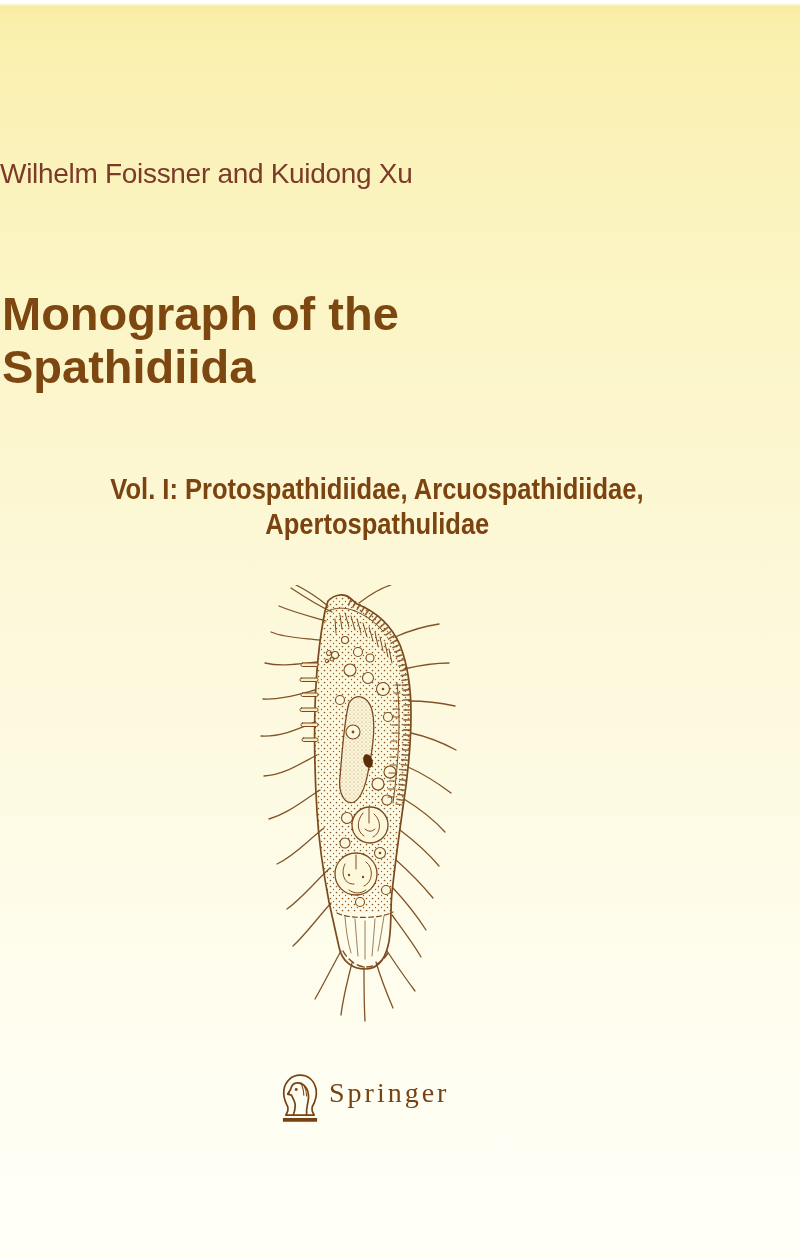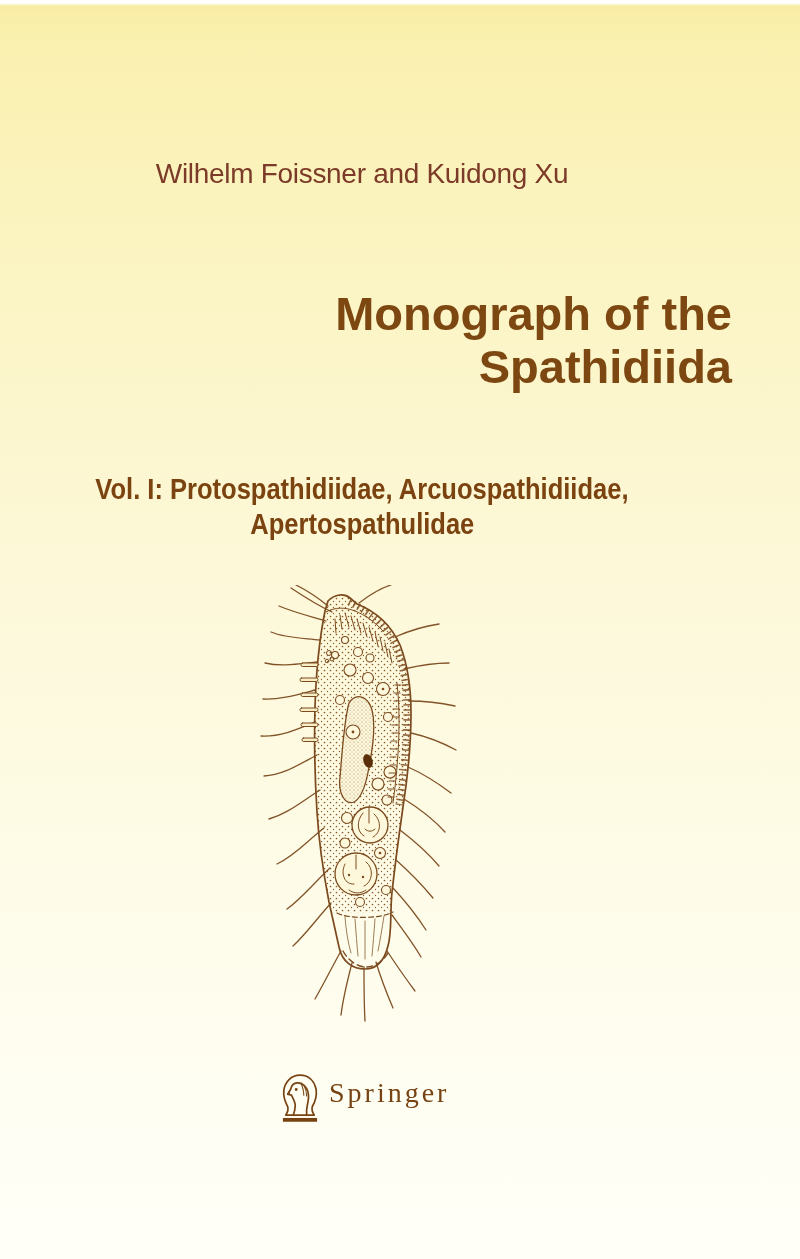--- a/index.html
+++ b/index.html
@@ -11,35 +11,36 @@
     background:linear-gradient(180deg,
       #ffffff 0px,#ffffff 3px,
       #f9eda5 6px,#faf0b0 45px,
       #fbf3bd 190px,#fcf6cf 430px,
       #fdf9dd 660px,#fefce9 900px,
       #fffef3 1110px,#fffff8 1259px);
     font-family:"Liberation Sans",sans-serif;
   }
   .authors{
     position:absolute;top:158px;left:0;width:724px;
-    text-align:center;
+    text-align:left;
     font-size:28px;font-weight:400;letter-spacing:-0.3px;
     color:#7c3a28;
   }
   .title{
-    position:absolute;top:287px;left:8px;width:724px;
-    text-align:right;
+    position:absolute;top:287px;left:2px;width:724px;
+    text-align:left;
     font-size:47px;font-weight:700;line-height:53px;letter-spacing:0px;
     color:#7d4711;
   }
   .subtitle{
     position:absolute;top:472px;left:0;width:724px;
     text-align:center;
     font-size:29px;font-weight:700;line-height:35px;
     color:#7b4310;
+    padding-left:15px;
   }
   .subtitle .cond{
     display:inline-block;white-space:nowrap;
     transform:scaleX(0.88);transform-origin:50% 50%;
   }
   .illustration{
     position:absolute;left:245px;top:585px;width:290px;height:440px;
   }
   .logo{
     position:absolute;left:281px;top:1071px;

